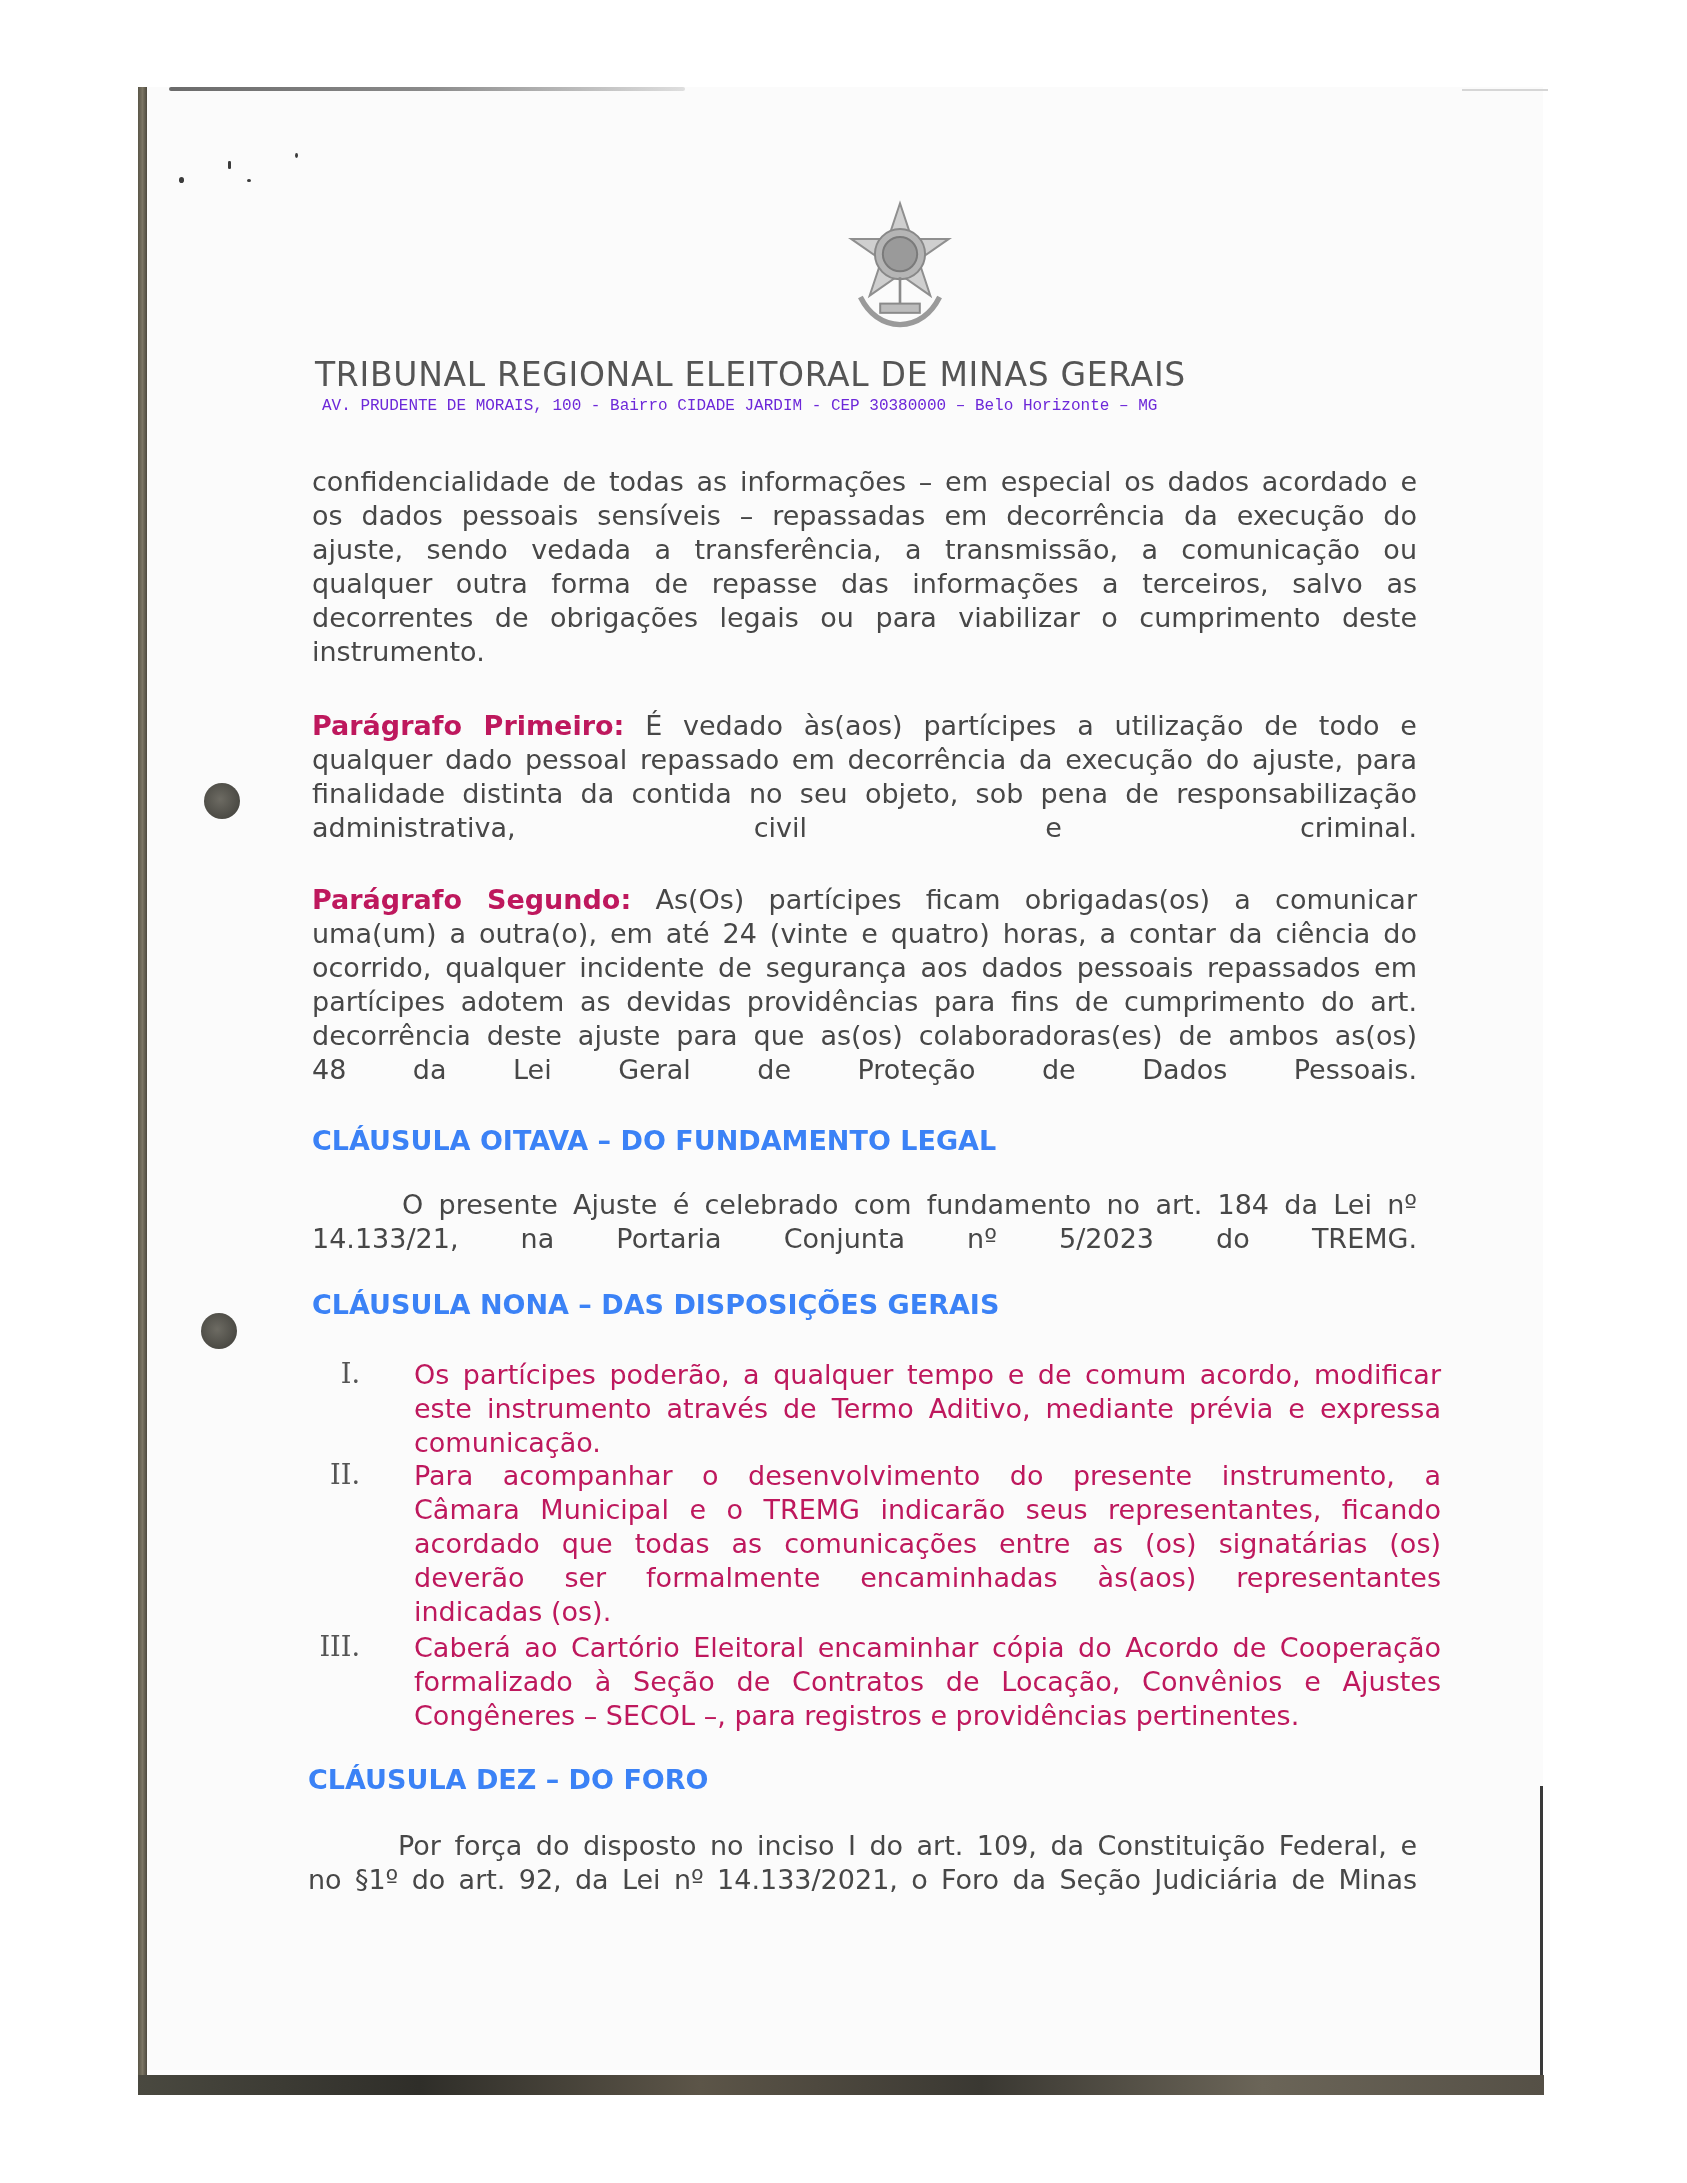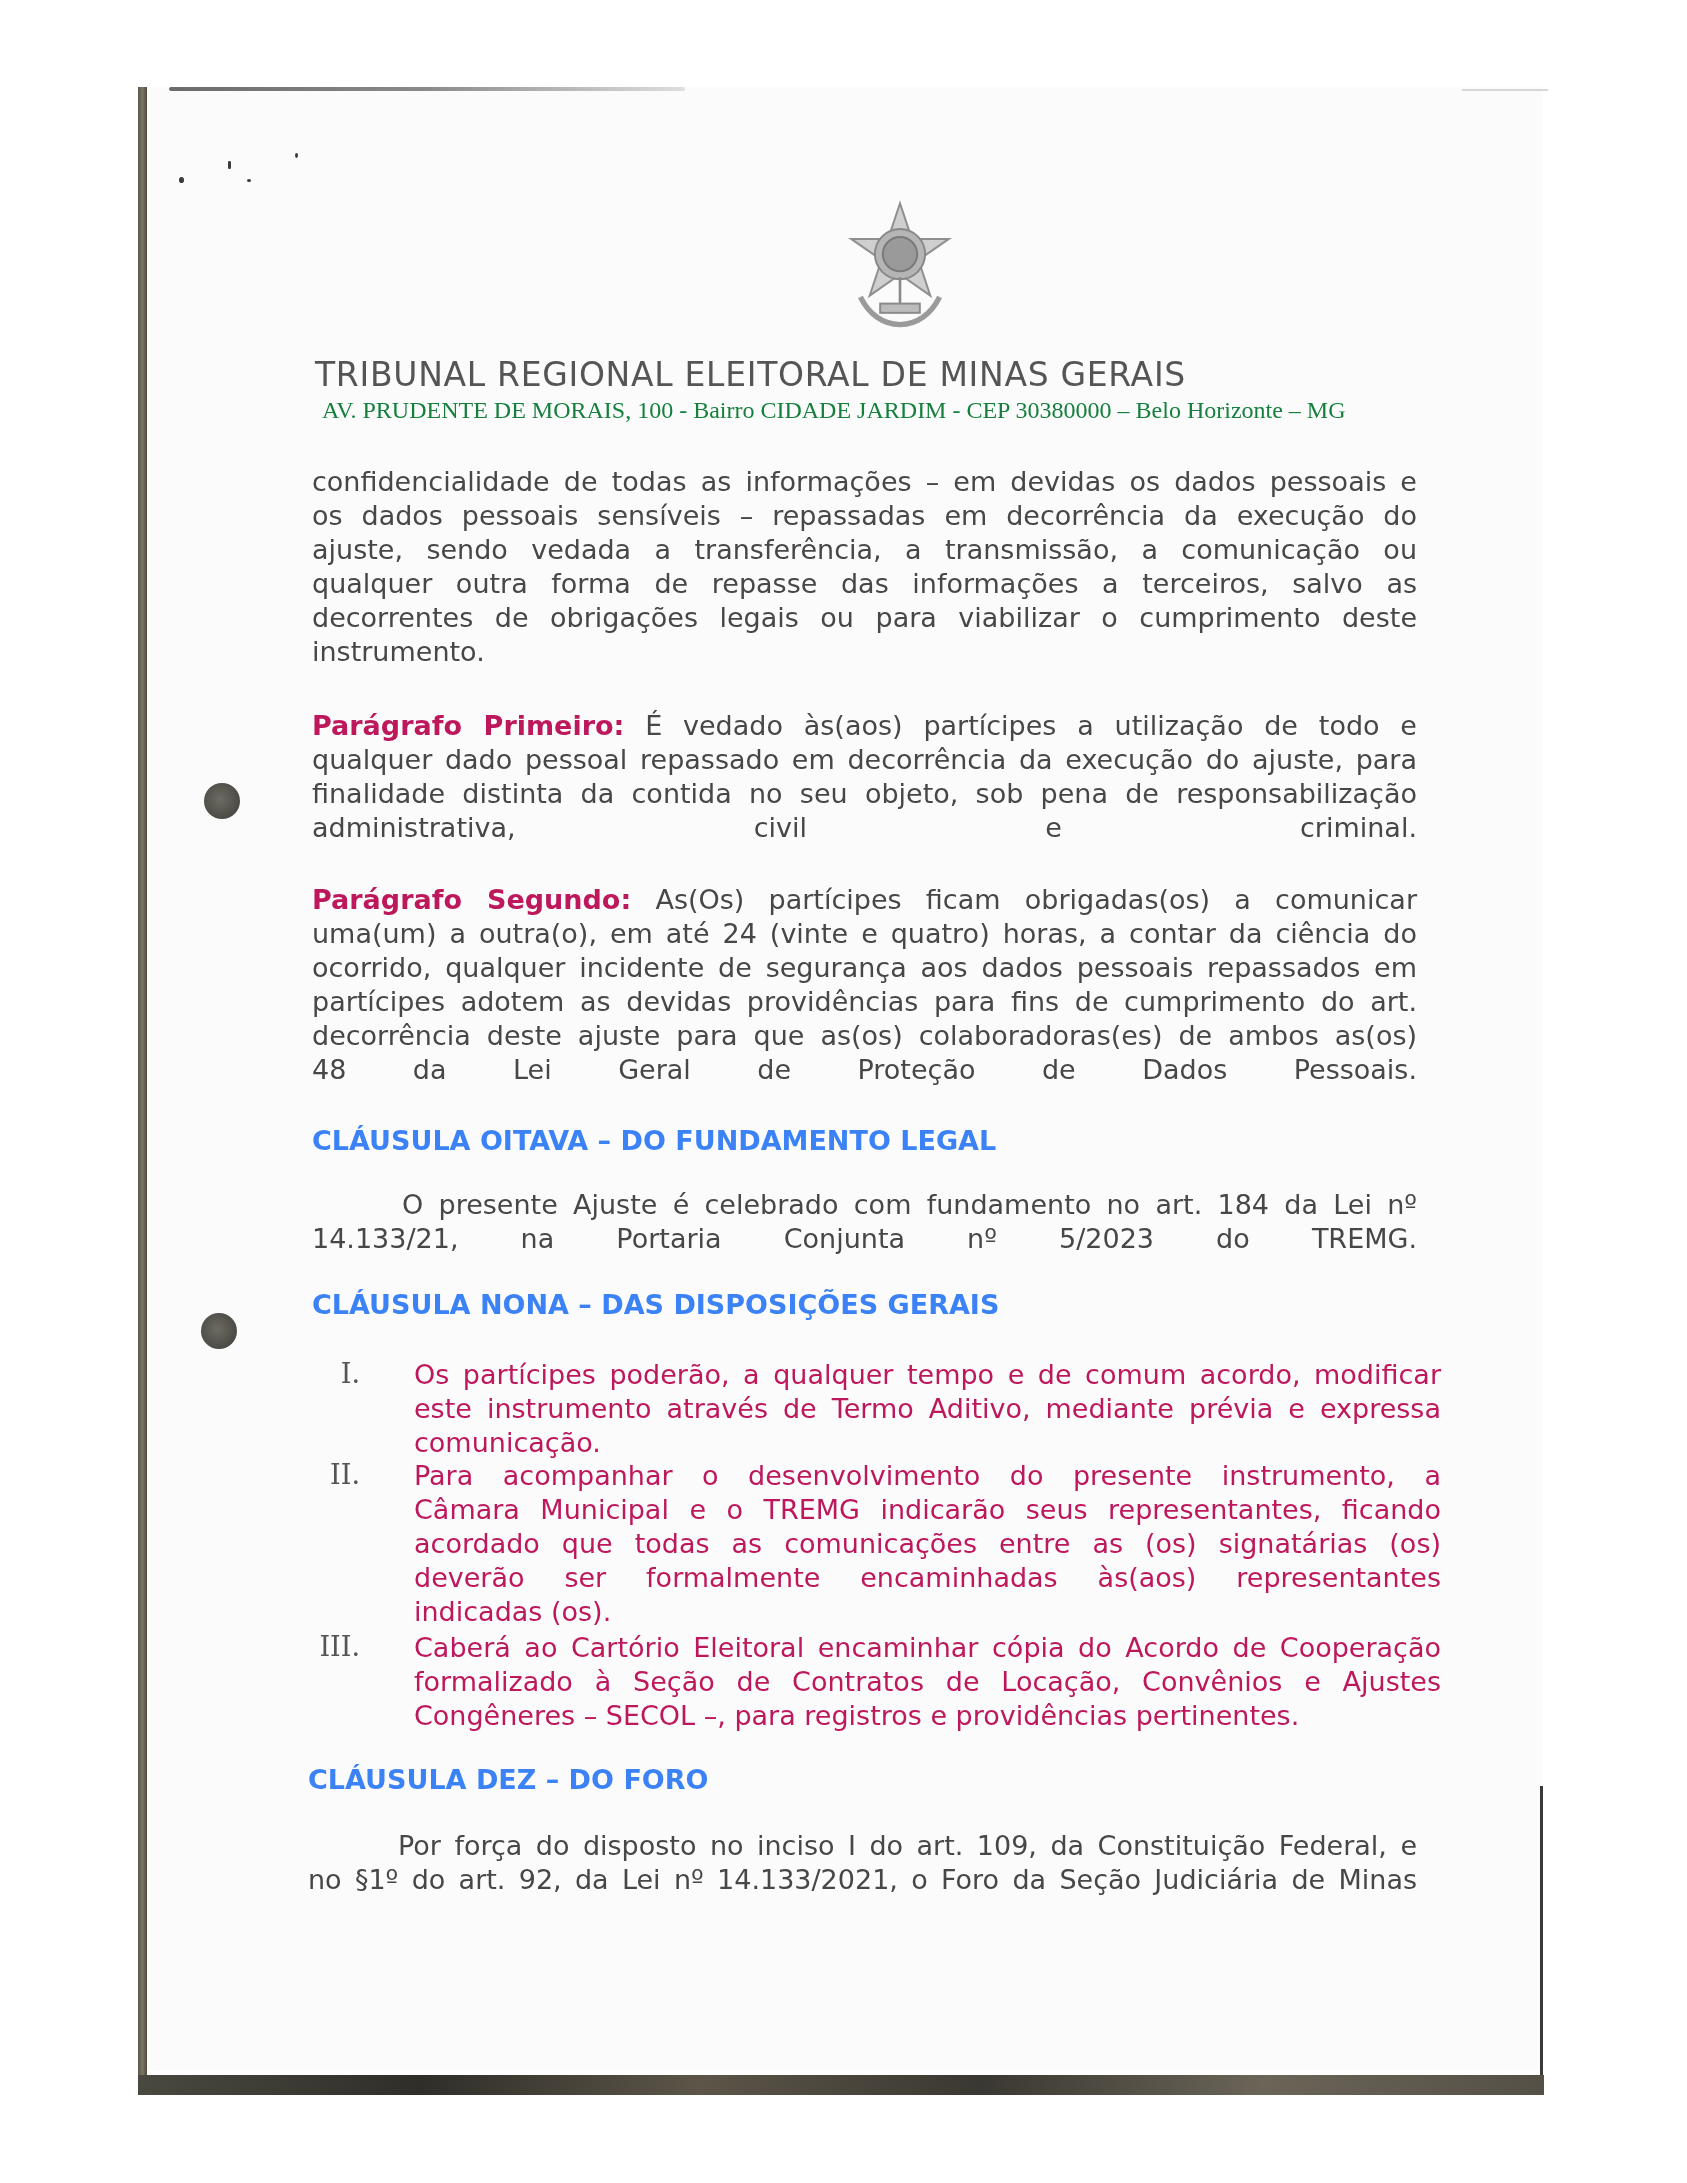--- a/index.html
+++ b/index.html
@@ -91,23 +91,23 @@
       text-align: center;
       font-family: "DejaVu Sans", sans-serif;
       font-size: 33px;
       letter-spacing: 0.7px;
       color: #555555;
     }
     .header-address {
       position: absolute;
       left: 322px;
       top: 397px;
-      font-family: Liberation Serif, serif;
-      font-size: 24px;
-      color: #15803d;
+      font-family: Liberation Mono, monospace;
+      font-size: 16px;
+      color: #6d28d9;
       white-space: nowrap;
     }
     .content {
       position: absolute;
       left: 312px;
       width: 1105px;
       font-size: 27px;
       line-height: 34px;
       color: #474747;
     }
@@ -197,21 +197,21 @@
       <rect x="50" y="160" width="60" height="14" fill="#bdbdbd" stroke="#8a8a8a"></rect>
       <line x1="80" y1="120" x2="80" y2="160" stroke="#8a8a8a" stroke-width="4"></line>
     </g>
   </svg>
 </div>
 
 <div class="header-title">TRIBUNAL REGIONAL ELEITORAL DE MINAS GERAIS</div>
 <div class="header-address">AV. PRUDENTE DE MORAIS, 100 - Bairro CIDADE JARDIM - CEP 30380000 – Belo Horizonte – MG</div>
 
 <div class="para content" style="top:465px;">
-  <span class="line j">confidencialidade de todas as informações – em devidas os dados pessoais e</span>
+  <span class="line j">confidencialidade de todas as informações – em especial os dados acordado e</span>
   <span class="line j">os dados pessoais sensíveis – repassadas em decorrência da execução do</span>
   <span class="line j">ajuste, sendo vedada a transferência, a transmissão, a comunicação ou</span>
   <span class="line j">qualquer outra forma de repasse das informações a terceiros, salvo as</span>
   <span class="line j">decorrentes de obrigações legais ou para viabilizar o cumprimento deste</span>
   <span class="line l">instrumento.</span>
 </div>
 
 <div class="para content" style="top:709px;">
   <span class="line j"><span class="bold">Parágrafo Primeiro:</span><span> É vedado às(aos) partícipes a utilização de todo e</span></span>
   <span class="line j">qualquer dado pessoal repassado em decorrência da execução do ajuste, para</span>

